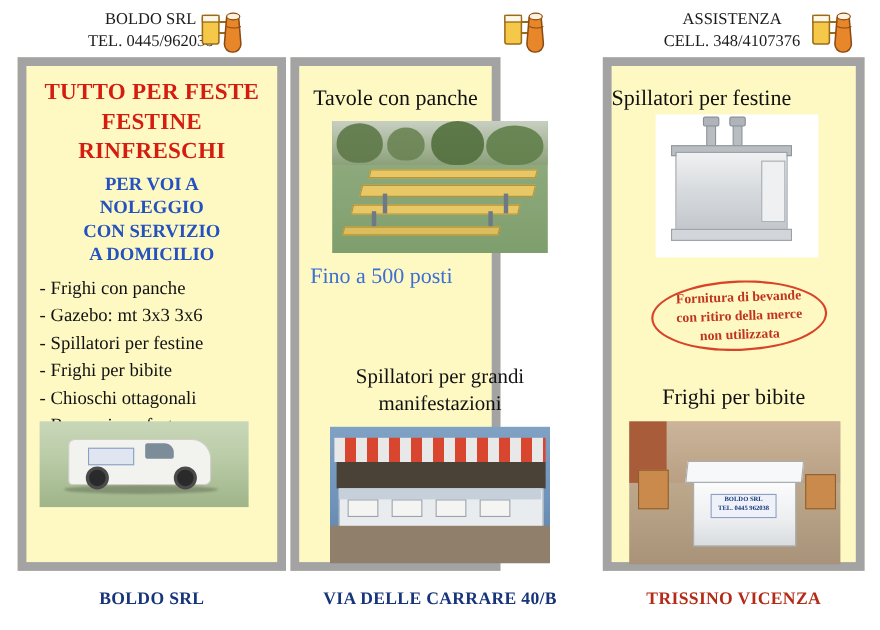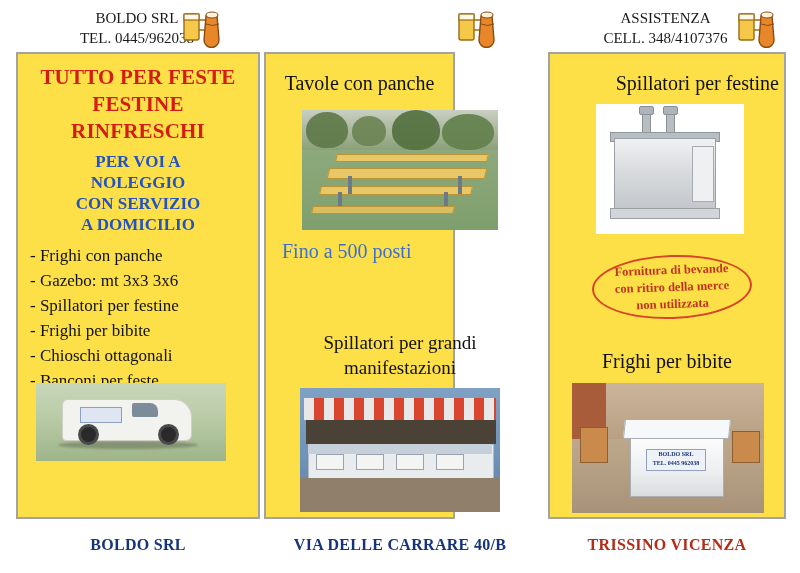--- a/index.html
+++ b/index.html
@@ -43,22 +43,22 @@
   .beer-icon svg { display:block; }
   .beer-1 { top: 6px; left: 180px; }
   .beer-2 { top: 6px; left: 455px; }
   .beer-3 { top: 6px; left: 735px; }
 
   
   .panel {
     position: absolute;
     top: 52px;
     height: 467px;
-    border: 2px solid #a3a3a3;
-    background: #fde047;
+    border: 8px solid #a3a3a3;
+    background: #fef9c3;
     box-sizing: border-box;
   }
   .panel-1 { left: 16px; width: 244px; }
   .panel-2 { left: 264px; width: 191px; }
   .panel-3 { left: 548px; width: 238px; }
 
   
   .footer-cap {
     position: absolute;
     top: 536px;
@@ -278,21 +278,21 @@
   }
   .bar-sign {
     position: absolute;
     background: #f4f4f2;
     border: 1px solid #9aa3ad;
   }
 
   
   .p3-h1 {
     margin: 18px 5px 0 0;
-    text-align: right;
+    text-align: left;
     font-size: 20px;
     color: #111111;
   }
   .photo-dispenser {
     position: absolute;
     left: 596px;
     top: 104px;
     width: 148px;
     height: 130px;
     background: #ffffff;

